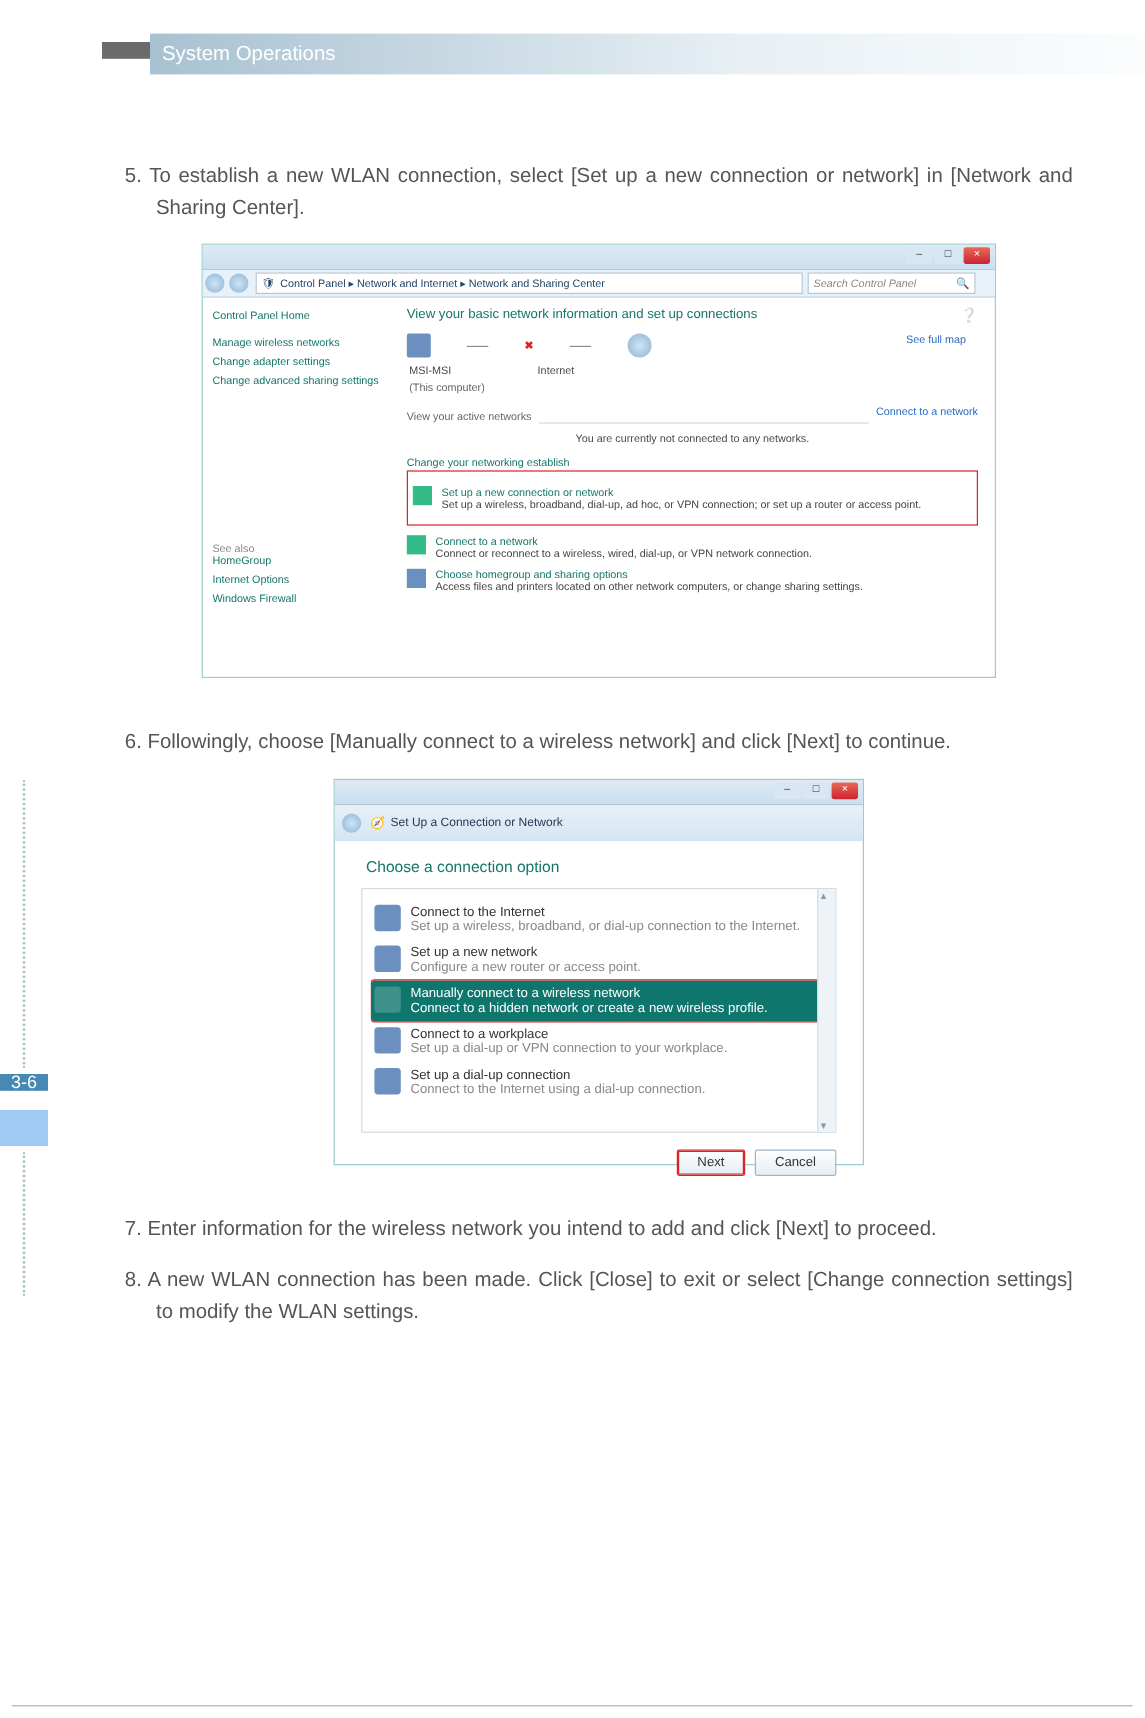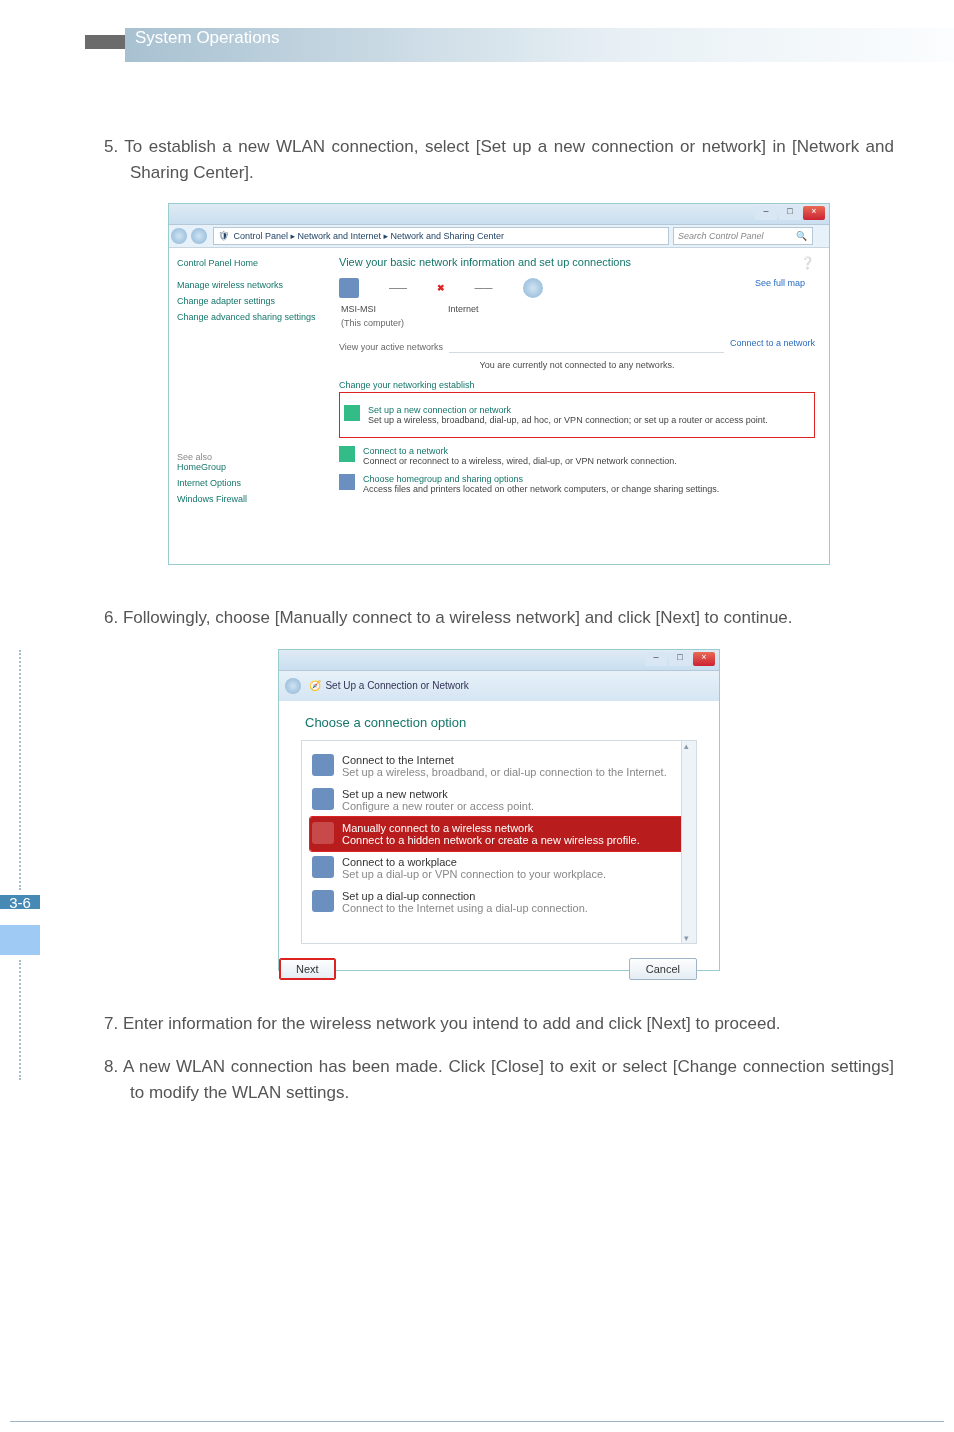--- a/index.html
+++ b/index.html
@@ -1,19 +1,19 @@
 <!DOCTYPE html>
 <html><head>
 <meta charset="utf-8">
 <style>
 html,body{margin:0;padding:0;width:954px;height:1432px;background:#fff;font-family:Arial,Helvetica,sans-serif;color:#4a4a4a}
 .dotted{position:absolute;left:19px;width:0;border-left:2px dotted #a6bfc9}
 .page-num{position:absolute;left:0;top:895px;width:40px;height:14px;background:#4789b5;color:#fff;display:flex;align-items:center;justify-content:center;font-size:15px}
 .blue-sq{position:absolute;left:0;top:925px;width:40px;height:30px;background:#9fcaf4}
-.header-wrap{background:linear-gradient(to right,#a8c1d1 0%, #e8f0f5 60%, #fbfdfe 100%);height:34px;position:absolute;left:125px;right:0;top:28px;display:flex;}
+.header-wrap{background:linear-gradient(to right,#a8c1d1 0%, #e8f0f5 60%, #fbfdfe 100%);height:34px;position:absolute;left:125px;right:0;top:28px;display:flex;align-items:center}
 .header-wrap span{color:#fff;font-size:17px;padding-left:10px}
 .header-stub{position:absolute;left:85px;top:35px;width:42px;height:14px;background:#6b6b6b}
 .content{position:absolute;left:104px;right:60px;top:134px}
 .para{font-size:17px;color:#555;line-height:1.5;margin:0 0 18px 0;text-align:justify}
 .indent{padding-left:26px;text-indent:-26px}
 .fig{display:block;margin:12px auto 40px auto;border:1px solid #9cc;position:relative;background:#fff}
 
 .fig1{width:660px;height:360px}
 .win-titlebar{height:20px;background:linear-gradient(#dfeaf4,#c9dff0);border-bottom:1px solid #b6c7d5;position:relative}
 .win-btns{position:absolute;right:4px;top:2px;display:flex;gap:2px}
@@ -46,26 +46,26 @@
 .redbox{border:1px solid #d22;padding:4px;margin:2px 0}
 
 .fig2{width:440px;height:320px}
 .f2-top{height:30px;background:linear-gradient(#e7f1f9,#d4e5f2);display:flex;align-items:center;font-size:10px}
 .f2-h{color:#14766a;font-size:13px;margin:14px 0 10px 26px}
 .f2-list{border:1px solid #d2dbe2;margin:0 22px;height:186px;padding:8px 4px 8px 8px;position:relative;font-size:11px}
 .f2-item{display:flex;gap:8px;padding:5px 2px}
 .f2-ic{width:22px;height:22px;flex:none;background:#6b90c0;border-radius:3px}
 .f2-t{color:#333}
 .f2-d{color:#888}
-.f2-sel{background:#b91c1c;color:#fff;border-radius:2px}
+.f2-sel{background:#0f766e;color:#fff;border-radius:2px}
 .f2-sel .f2-t,.f2-sel .f2-d{color:#fff}
 .f2-scroll{position:absolute;right:0;top:0;bottom:0;width:14px;background:#eef3f7;border-left:1px solid #d2dbe2}
 .f2-scroll::before{content:"▴";position:absolute;top:0;left:2px;font-size:9px;color:#89a}
 .f2-scroll::after{content:"▾";position:absolute;bottom:0;left:2px;font-size:9px;color:#89a}
-.f2-btns{display:flex;justify-content:space-between;gap:8px;margin:14px 22px 0 0}
+.f2-btns{display:flex;justify-content:flex-end;gap:8px;margin:14px 22px 0 0}
 .btn{border:1px solid #9fb4c6;background:linear-gradient(#fdfefe,#e4edf4);padding:4px 16px;font-size:11px;border-radius:2px;color:#333}
 .btn.hl{border:1px solid #d22;box-shadow:0 0 0 1px #d22 inset}
 .rule{position:absolute;left:10px;right:10px;bottom:10px;border-top:1px solid #9fb4c6}
 </style>
 </head>
 <body>
 
 <div class="header-stub"></div>
 <div class="header-wrap">
   <span>System Operations</span>

